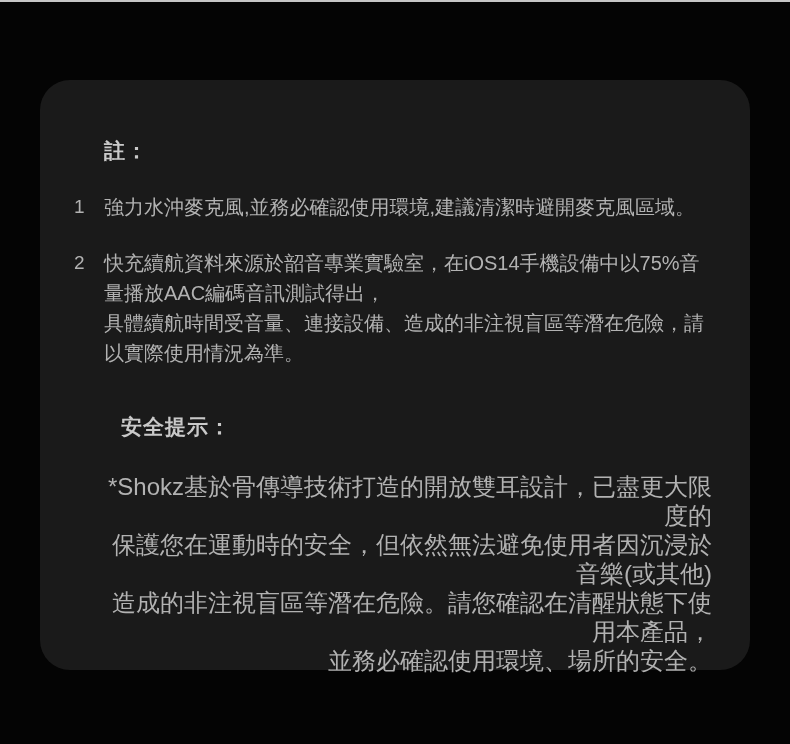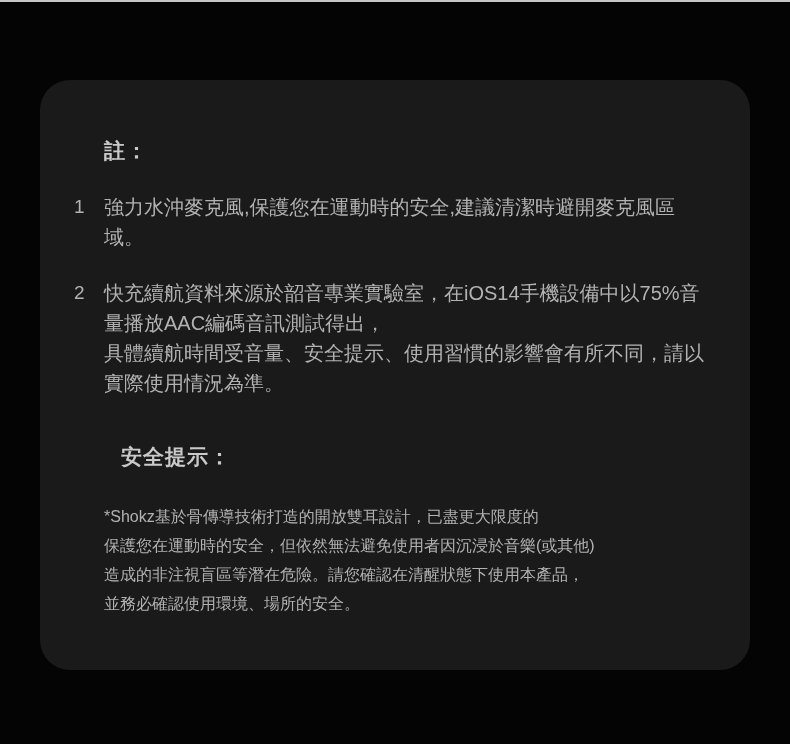--- a/index.html
+++ b/index.html
@@ -56,43 +56,44 @@
   }
   .safety-heading {
     font-size: 21px;
     font-weight: bold;
     color: #c9c9c9;
     line-height: 30px;
     margin: 44px 0 30px 17px;
     letter-spacing: 1px;
   }
   .safety-text {
-    font-size: 16px;
+    font-size: 24px;
     line-height: 29px;
     white-space: pre-line;
+    text-align: right;
   }
 </style>
 </head>
 <body>
 
 <div class="top-strip"></div>
 
 <div class="card">
 
   <h2 class="note-heading">註：</h2>
 
   <div class="note-item">
     <span class="note-num">1</span>
-    <div class="note-text">強力水沖麥克風,保護您在運動時的安全,建議清潔時避開麥克風區域。</div>
+    <div class="note-text">強力水沖麥克風,並務必確認使用環境,建議清潔時避開麥克風區域。</div>
   </div>
 
   <div class="note-item">
     <span class="note-num">2</span>
     <div class="note-text">快充續航資料來源於韶音專業實驗室，在iOS14手機設備中以75%音量播放AAC編碼音訊測試得出，
-具體續航時間受音量、安全提示、使用習慣的影響會有所不同，請以實際使用情況為準。</div>
+具體續航時間受音量、連接設備、造成的非注視盲區等潛在危險，請以實際使用情況為準。</div>
   </div>
 
   <h2 class="safety-heading">安全提示：</h2>
 
   <div class="safety-text">*Shokz基於骨傳導技術打造的開放雙耳設計，已盡更大限度的
 保護您在運動時的安全，但依然無法避免使用者因沉浸於音樂(或其他)
 造成的非注視盲區等潛在危險。請您確認在清醒狀態下使用本產品，
 並務必確認使用環境、場所的安全。</div>
 
 </div>

